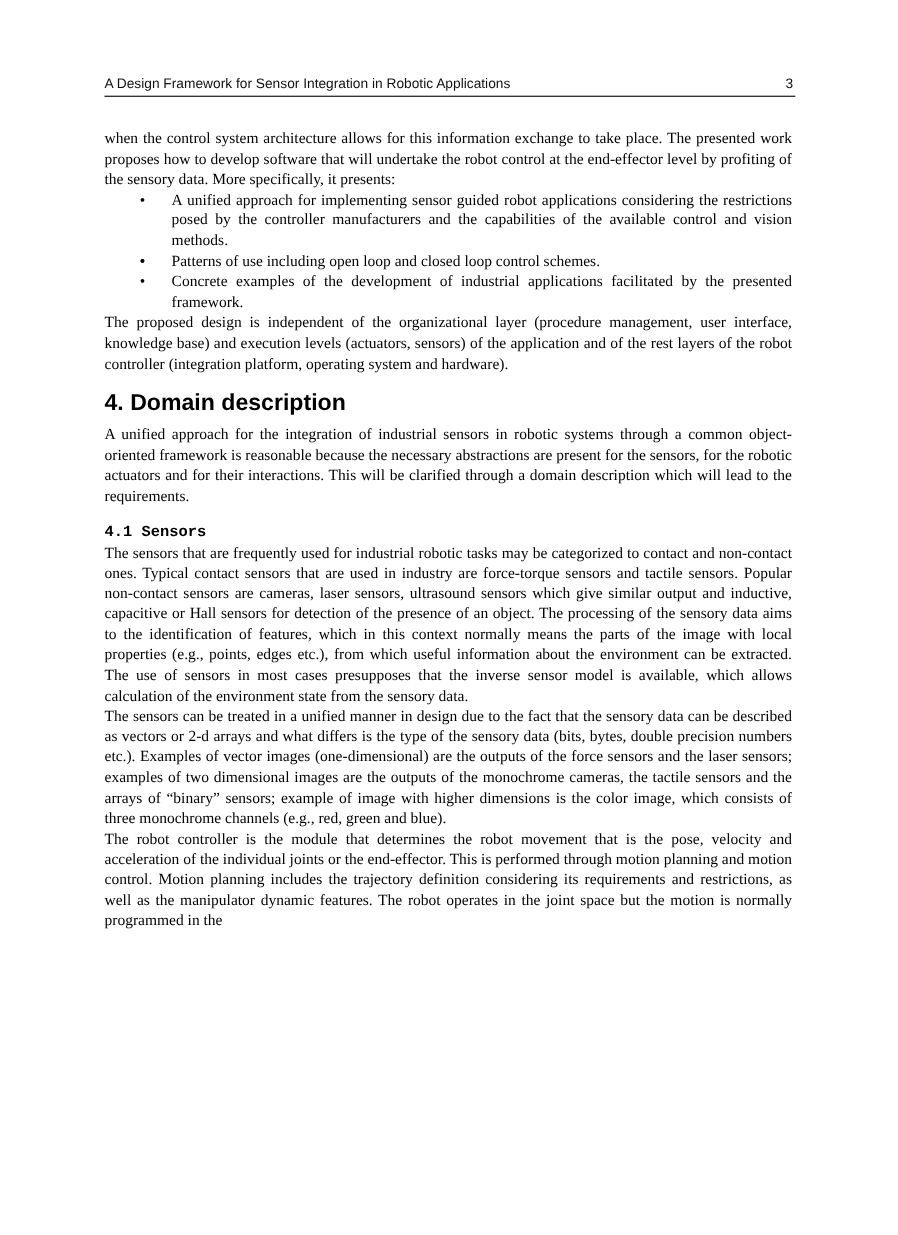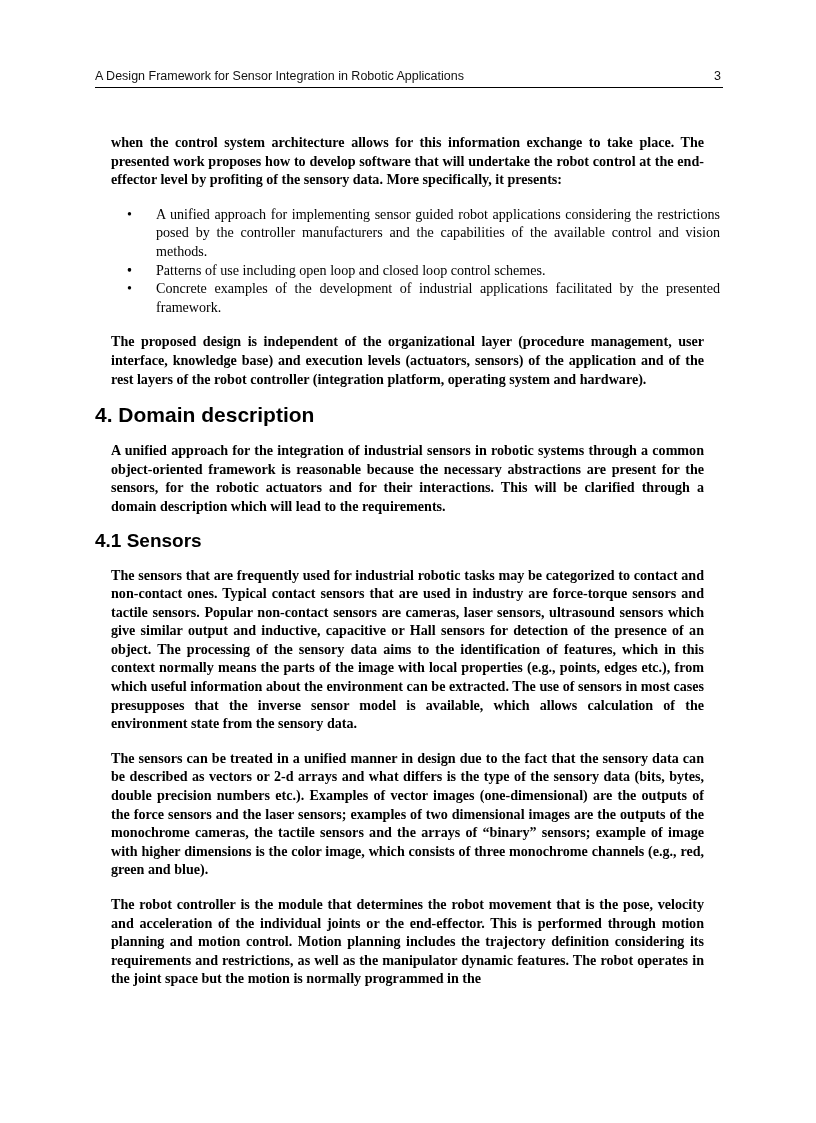--- a/index.html
+++ b/index.html
@@ -5,27 +5,27 @@
     html, body { margin: 0; padding: 0; background: #ffffff; }
     body { width: 816px; height: 1123px; position: relative; overflow: hidden; }
     .page { position: absolute; left: 95px; top: 0; width: 628px; color: #000; }
     .header { position: absolute; top: 67px; left: 0; width: 628px; height: 20px;
       font-family: "Liberation Sans", sans-serif; font-size: 12.5px; color: #111;
       border-bottom: 1.5px solid #000; }
     .header .title { position: absolute; left: 0; top: 2px; }
     .header .num { position: absolute; right: 2px; top: 2px; }
     .body { position: absolute; top: 117px; left: 0; width: 625px;
       font-family: "Liberation Serif", serif; font-size: 14.1px; line-height: 18.6px; }
-    p { margin: 16px; text-align: justify; font-weight: bold; }
+    p { margin: 0; text-align: justify; }
     ul { margin: 0; padding: 0; list-style: none; }
     ul li { position: relative; padding-left: 61px; text-align: justify; }
     ul li .bullet { position: absolute; left: 32px; top: 0; }
     h2 { font-family: "Liberation Sans", sans-serif; font-weight: bold; font-size: 21px;
       margin: 17px 0 9px 0; line-height: 20px; }
-    h3 { font-family: Liberation Sans, sans-serif; font-weight: bold; font-size: 19px;
+    h3 { font-family: Liberation Mono, monospace; font-weight: bold; font-size: 14px;
       margin: 14px 0 1px 0; line-height: 18px; }
   </style>
 </head>
 <body>
 
 <div class="page">
   <div class="header">
     <span class="title">A Design Framework for Sensor Integration in Robotic Applications</span>
     <span class="num">3</span>
   </div>

